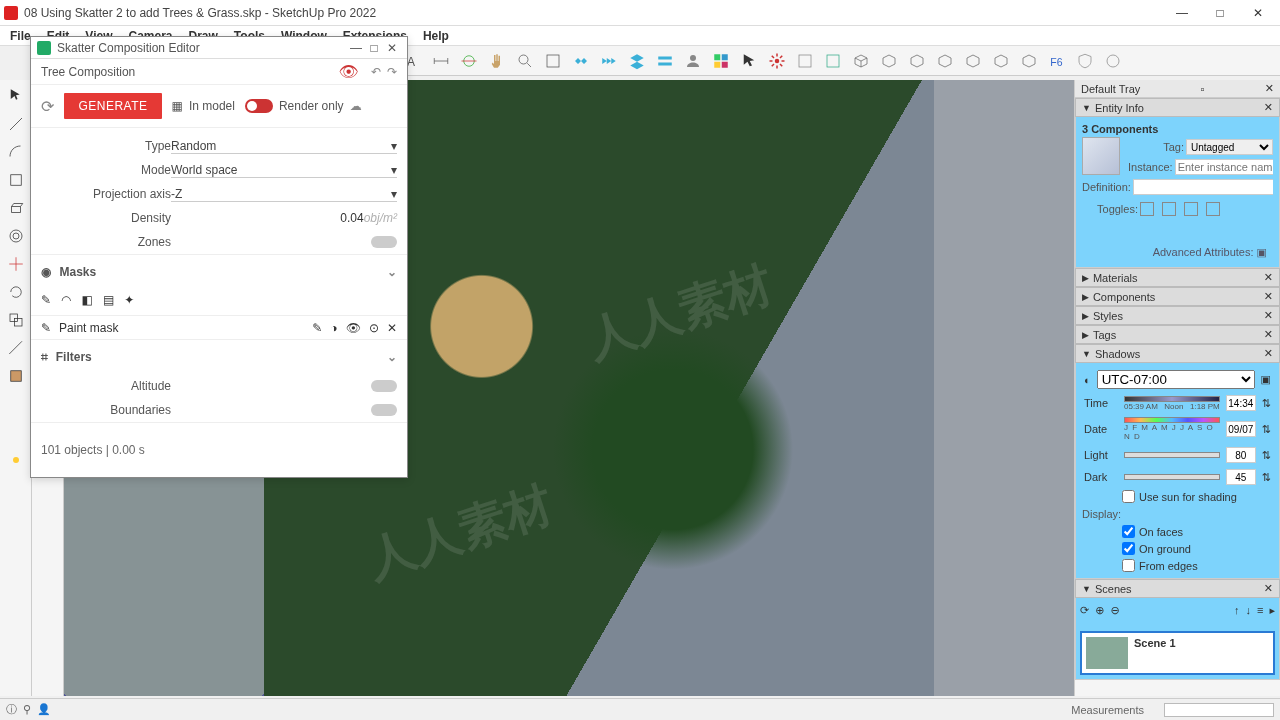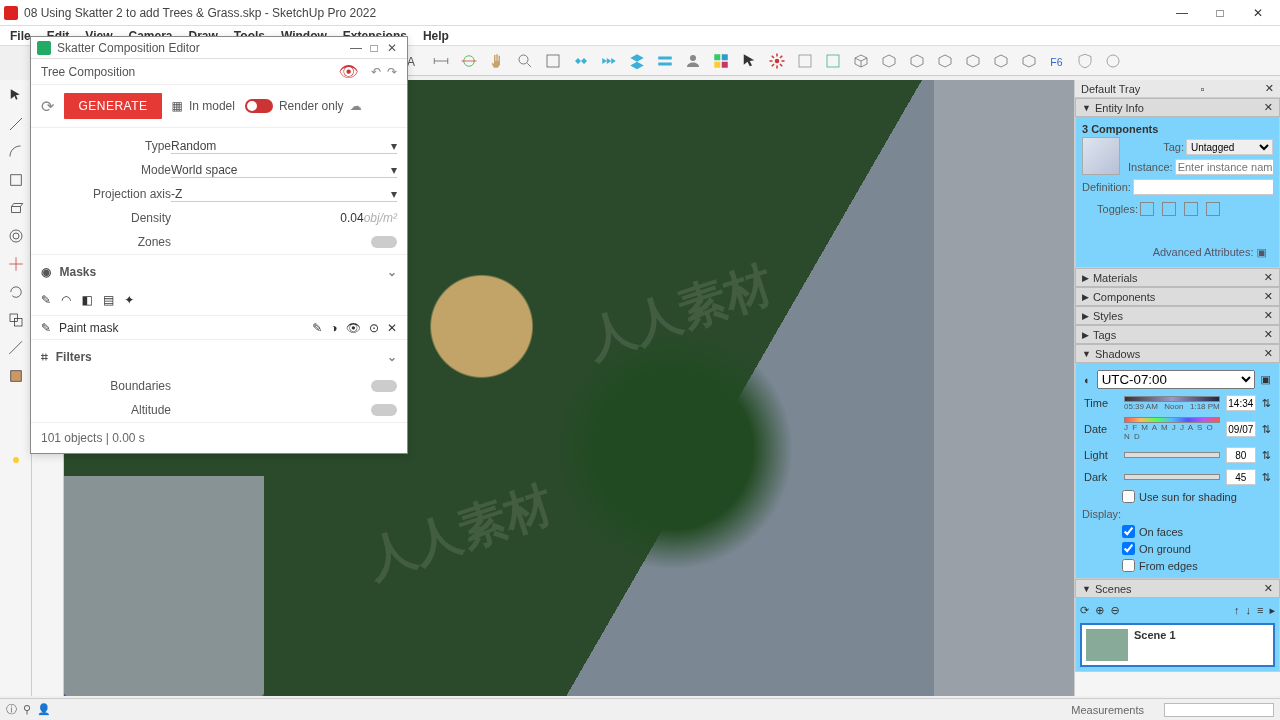--- a/index.html
+++ b/index.html
@@ -42,21 +42,21 @@
   .skatter .toggle .sw::after{content:"";position:absolute;left:2px;top:2px;width:10px;height:10px;background:#fff;border-radius:50%;}
   .skatter .row { display:flex;align-items:center;padding:4px 10px;height:24px;text-align:right;}
   .skatter .row .lbl { width:130px;color:#555;}
   .skatter .row .val { flex:1;color:#333;}
   .skatter .row .dd { flex:1;border-bottom:1px solid #ccc;display:flex;align-items:center;justify-content:space-between;color:#444;}
   .skatter .row .unit { color:#b0b0b0;font-style:italic;}
   .skatter .row .tg { width:26px;height:12px;border-radius:7px;background:#ccc;margin-left:auto;}
   .skatter .sect { display:flex;align-items:center;gap:8px;padding:10px;border-top:1px solid #eee;font-weight:600;color:#555;}
   .skatter .sect .chev { margin-left:auto;color:#888;}
   .skatter .icons { display:flex;gap:10px;padding:4px 10px 8px;}
-  .skatter .status { padding:8px 10px;color:#666;border-top:1px solid #eee;}
+  .skatter .status { padding:20px 10px;color:#666;border-top:1px solid #eee;}
 
   
   .viewport { position:absolute; left:64px; top:80px; right:0; bottom:24px; background:#555; }
   .viewport .scene { position:absolute;left:0;top:0;width:870px;height:100%;
     background: radial-gradient(circle at 48% 40%, #c2a368 0 50px, transparent 52px),
                 radial-gradient(circle at 20% 30%, #1e3a1e 0 40px, transparent 60px),
                 radial-gradient(circle at 70% 60%, #224a22 0 80px, transparent 120px),
                 linear-gradient(120deg, #2b4a2b 0 70%, #7c8794 70% 100%);
   }
   .viewport .wire { position:absolute;left:0;bottom:0;width:200px;height:220px;
@@ -85,21 +85,21 @@
   .shadowbody .srow { display:flex;align-items:center;gap:6px;padding:3px 2px;}
   .shadowbody .srow .sl { width:34px;}
   .shadowbody .slider { flex:1;height:6px;background:linear-gradient(90deg,#333,#99c,#224);border:1px solid #888;position:relative;}
   .shadowbody .slider.spectrum { background:linear-gradient(90deg,#f55,#fb5,#5f5,#5bf,#55f,#b5f,#f55);}
   .shadowbody .slider.grey { background:#ddd;}
   .shadowbody input[type=text]{ width:30px;border:1px solid #ccc;font-size:10px;text-align:center;height:16px;}
   .shadowbody .months { font-size:8px;letter-spacing:1px;color:#555;}
   .shadowbody .chkrow { display:flex;align-items:center;gap:4px;padding:2px 0 2px 40px;}
   .scenesbody { padding:4px;}
   .scenesbody .scenebar { display:flex;gap:6px;padding:2px 0;}
-  .scenesbody .scenelist { border:2px solid #2a7ad4;margin-top:4px;padding:4px;height:44px;background:#fff;}
+  .scenesbody .scenelist { border:2px solid #2a7ad4;margin-top:12px;padding:4px;height:44px;background:#fff;}
   .scenelist .thumb { width:42px;height:32px;background:#8a9;float:left;margin-right:6px;}
 
   
   .statusbar { position:absolute;left:0;right:0;bottom:0;height:22px;background:#f0f0f0;border-top:1px solid #ccc;display:flex;align-items:center;padding:0 6px;font-size:11px;color:#666;}
   .statusbar .right { margin-left:auto;display:flex;gap:20px;align-items:center;}
   .statusbar .mbox { width:110px;height:14px;border:1px solid #bbb;background:#fff;}
 
   .watermark { position:absolute;font-size:48px;color:rgba(200,200,200,.15);font-weight:700;transform:rotate(-18deg);}
 </style>
 </head>
@@ -453,25 +453,25 @@
       <span>⊙</span>
       <span>✕</span>
     </span>
   </div>
   <div class="sect">
       <span>⌗</span>
       <span>Filters</span>
       <span class="chev">⌄</span>
     </div>
   <div class="row">
+      <div class="lbl">Altitude</div>
+      <div class="tg"></div>
+    </div>
+  <div class="row">
       <div class="lbl">Boundaries</div>
-      <div class="tg"></div>
-    </div>
-  <div class="row">
-      <div class="lbl">Altitude</div>
       <div class="tg"></div>
     </div>
   <div class="status">101 objects | 0.00 s</div>
 </div>
 
 <div class="tray">
   <div class="trayhdr">
       <span>Default Tray</span>
       <span class="x">▫</span>
       <span class="x">✕</span>

